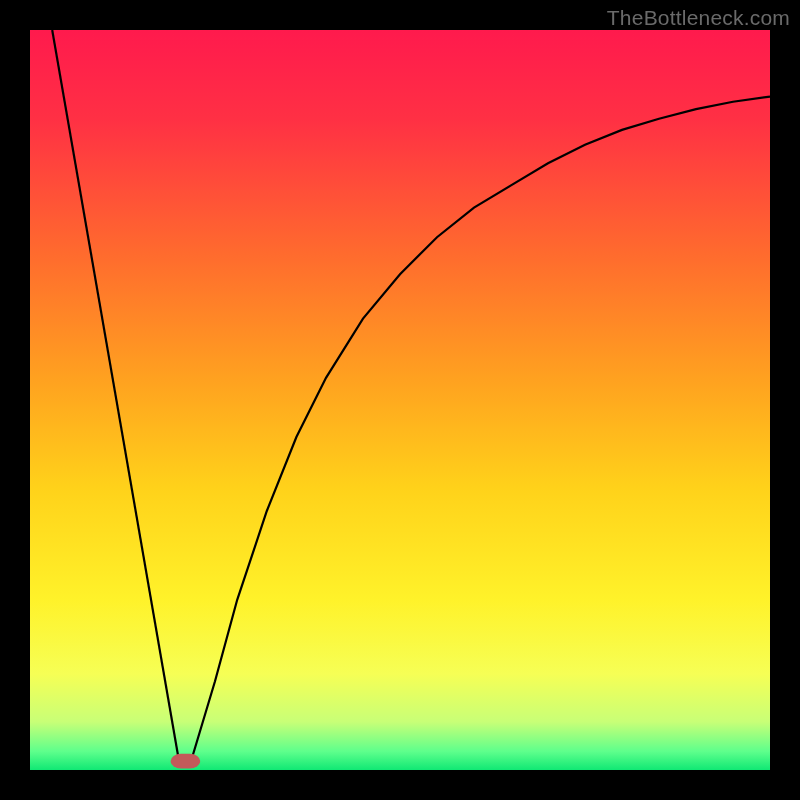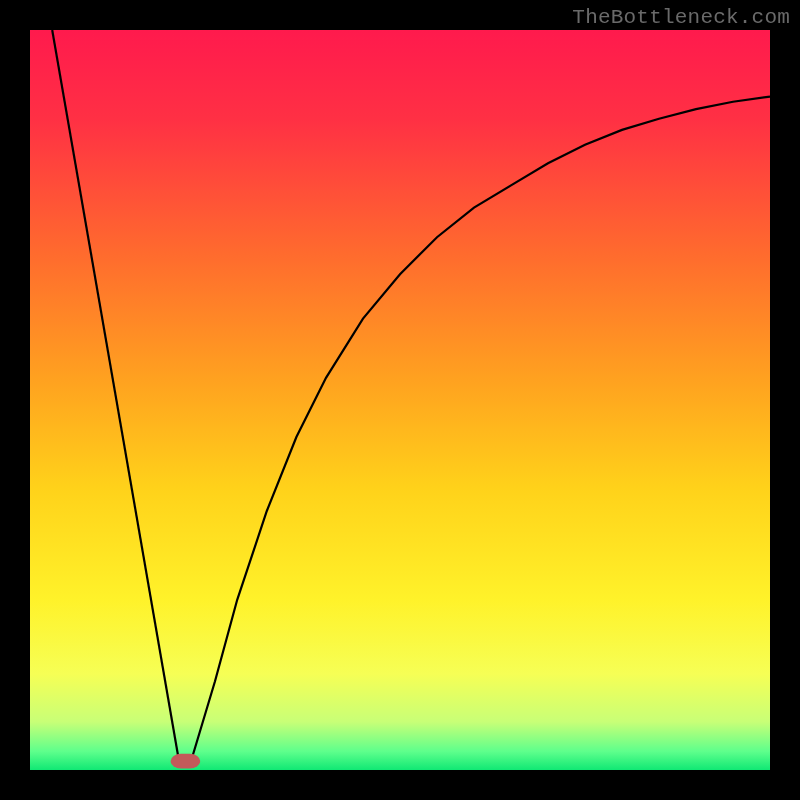--- a/index.html
+++ b/index.html
@@ -9,21 +9,20 @@
     height: 800px;
     overflow: hidden;
     background: #000;
     font-family: Arial, Helvetica, sans-serif;
   }
   .frame {
     position: relative;
     width: 800px;
     height: 668px;
     background: #000;
-    font-family: Liberation Mono, monospace;
   }
   .watermark {
     position: absolute;
     top: 6px;
     right: 10px;
     color: #6a6a6a;
     font-size: 21px;
     letter-spacing: 0.2px;
     z-index: 5;
   }

